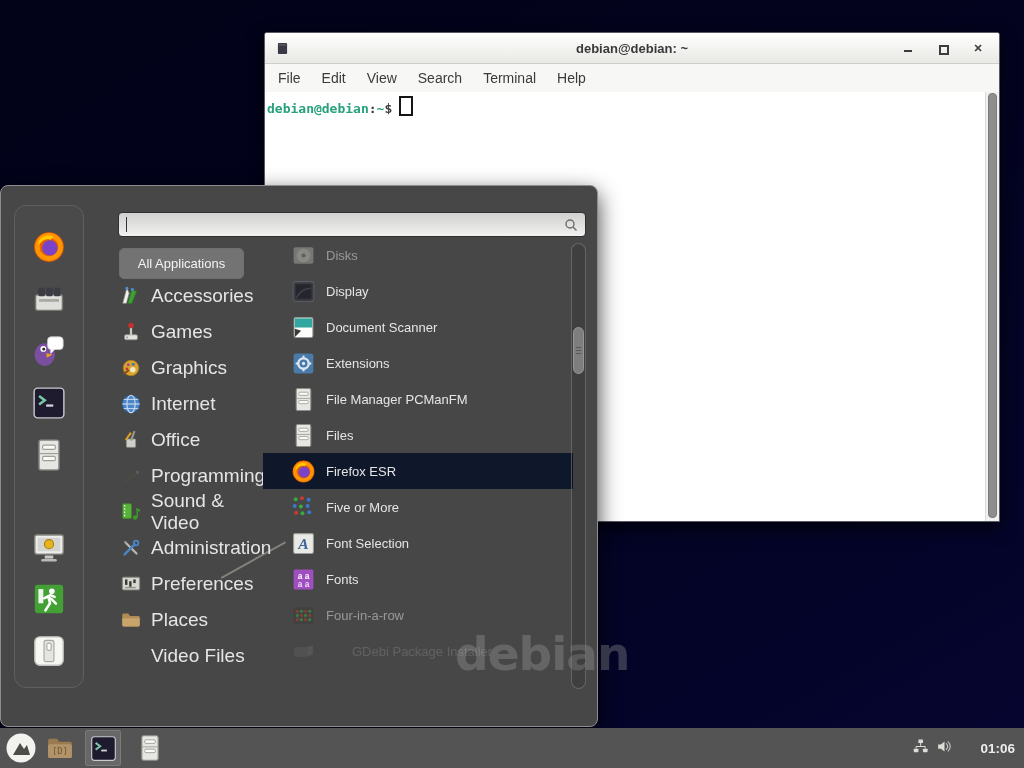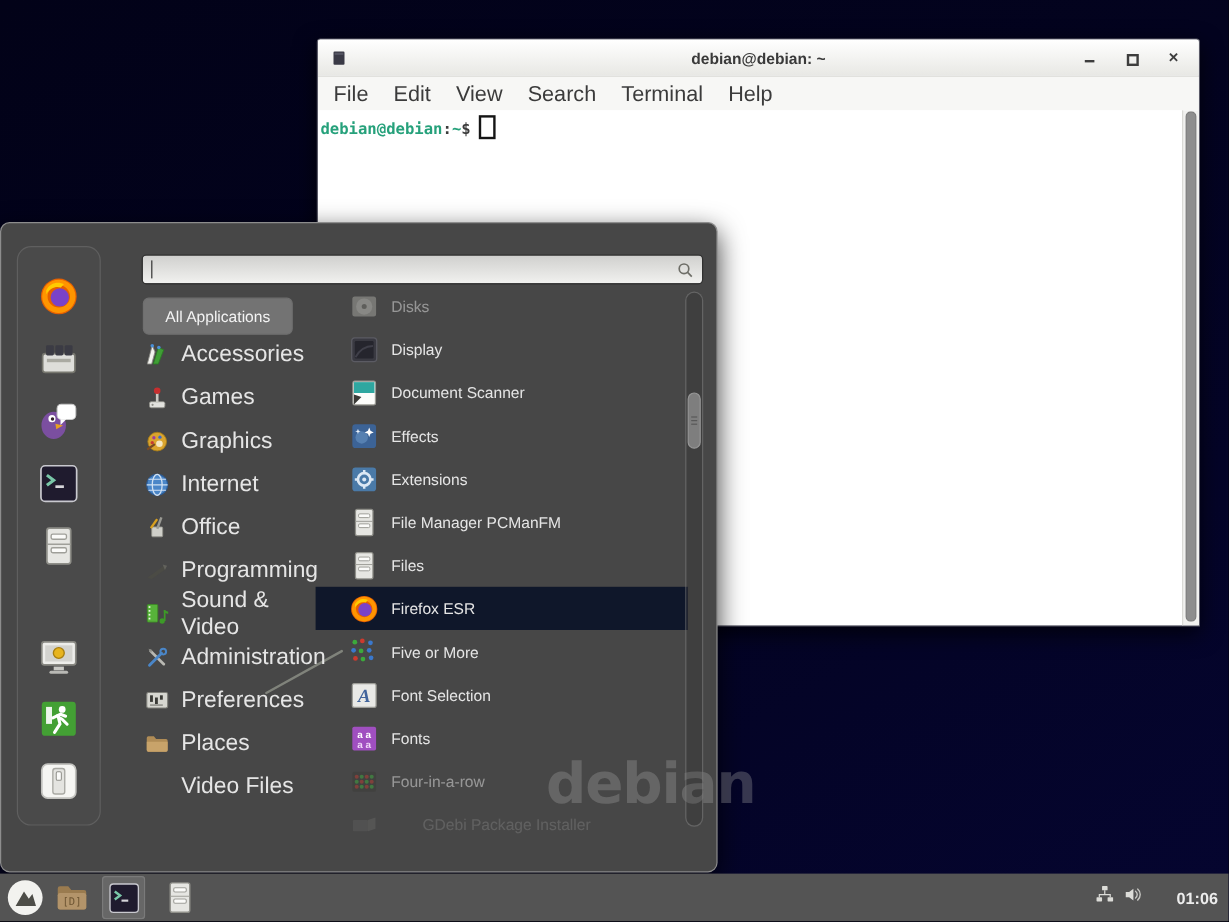--- a/index.html
+++ b/index.html
@@ -15,21 +15,21 @@
   .titlebar{position:relative;height:30px;display:flex;align-items:center;
     background:linear-gradient(#ffffff,#e8e8e4);border-bottom:1px solid #cdcdc9;border-radius:2px 2px 0 0;}
   .tb-appicon{width:11px;height:13px;margin-left:12px;z-index:1;}
   .tb-title{position:absolute;left:0;right:0;text-align:center;font-size:13px;font-weight:bold;color:#3a3a3a;}
   .tb-controls{display:flex;gap:21px;margin-left:auto;margin-right:14px;align-items:center;z-index:1;}
   .wc{width:14px;height:14px;position:relative;}
   .wc-minimize::after{content:"";position:absolute;left:3px;bottom:3px;width:8px;height:2.5px;background:#3d3d3d;}
   .wc-maximize::after{content:"";position:absolute;left:3px;top:4px;width:6px;height:6px;border:2px solid #3d3d3d;}
   .wc-close{font-size:11px;font-weight:bold;color:#3d3d3d;display:flex;align-items:center;justify-content:center;}
   .menubar{height:28px;background:#f7f7f5;display:flex;align-items:center;padding-left:10px;gap:15px;
-    font-size:18px;color:#3b3b3b;}
+    font-size:14px;color:#3b3b3b;}
   .menu-item{padding:2px 3px;}
   .term-body{position:relative;height:calc(100% - 59px);background:#fff;
     font-family:"DejaVu Sans Mono",monospace;font-size:13px;font-weight:bold;padding:4px 0 0 2px;box-sizing:border-box;}
   .p-user,.p-path{color:#26a17b;}
   .p-sep,.p-sym{color:#3c3c3c;}
   .cursor{display:inline-block;width:10px;height:16px;border:2px solid #151515;vertical-align:text-bottom;margin-left:7px;}
   .term-scroll{position:absolute;top:0;right:0;bottom:0;width:13px;background:#f1f1ef;border-left:1px solid #dadad6;}
   .term-thumb{position:absolute;top:1px;bottom:3px;left:2px;width:9px;background:#8e8e8e;
     border:1px solid #7c7c7c;border-radius:4px;box-sizing:border-box;}
 
@@ -342,31 +342,20 @@
               <rect x="3" y="2.5" width="18" height="19" rx="1.5" fill="#fdfdfb" stroke="#9a9a94"></rect>
               <rect x="3.8" y="3.3" width="16.4" height="8.7" fill="#2fa7a0"></rect>
               <path d="M3.8 21.2l6-6-6-2z" fill="#3a3a36"></path>
             </svg>
           </span>
           <span>Document Scanner</span>
         </div>
         <div class="app-row">
           <span class="icon ">
             <svg viewBox="0 0 24 24">
-              <rect x="2.5" y="2.5" width="19" height="19" rx="2.5" fill="#3c6396"></rect>
-              <circle cx="10" cy="13" r="5" fill="#5d87b8" opacity="0.8"></circle>
-              <path d="M16 5l1 2.6L19.6 9 17 10l-1 2.6L15 10l-2.6-1L15 7.6z" fill="#fff"></path>
-              <path d="M7 6l.6 1.6L9.2 8 7.6 8.7 7 10.2 6.4 8.7 4.8 8l1.6-.4z" fill="#e8f0fa"></path>
-            </svg>
-          </span>
-          <span>Effects</span>
-        </div>
-        <div class="app-row">
-          <span class="icon ">
-            <svg viewBox="0 0 24 24">
               <rect x="2.5" y="2.5" width="19" height="19" rx="2.5" fill="#4a7aa8"></rect>
               <circle cx="12" cy="12" r="5" fill="none" stroke="#dce8f4" stroke-width="2.2"></circle>
               <circle cx="12" cy="12" r="1.6" fill="#dce8f4"></circle>
               <g stroke="#dce8f4" stroke-width="2">
                 <line x1="12" y1="4.5" x2="12" y2="7"></line>
                 <line x1="12" y1="17" x2="12" y2="19.5"></line>
                 <line x1="4.5" y1="12" x2="7" y2="12"></line>
                 <line x1="17" y1="12" x2="19.5" y2="12"></line>
               </g>
             </svg>

